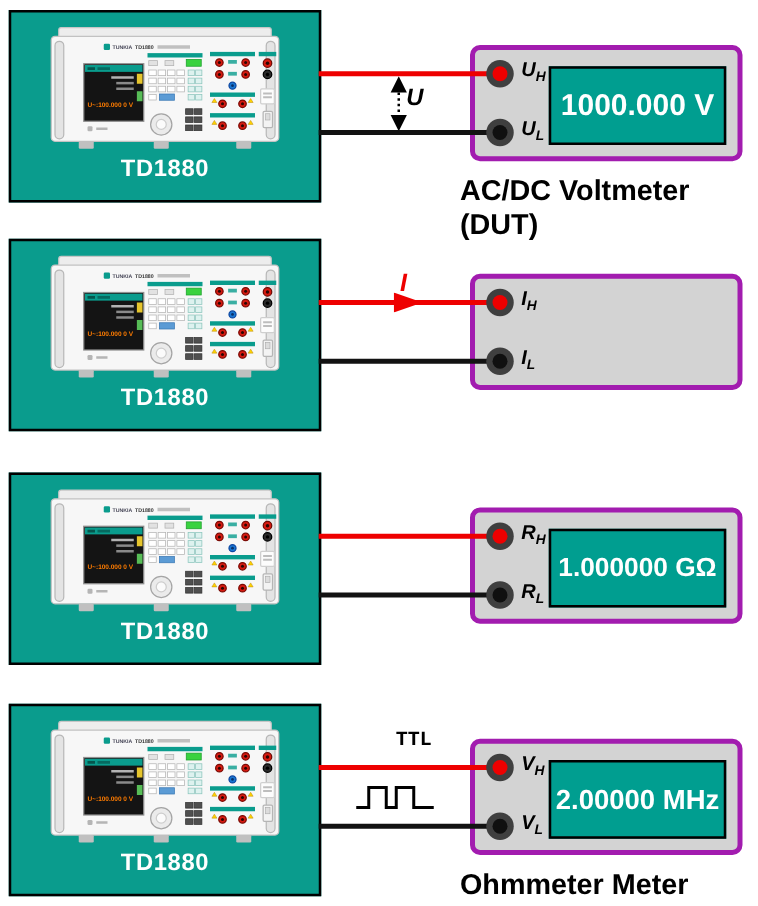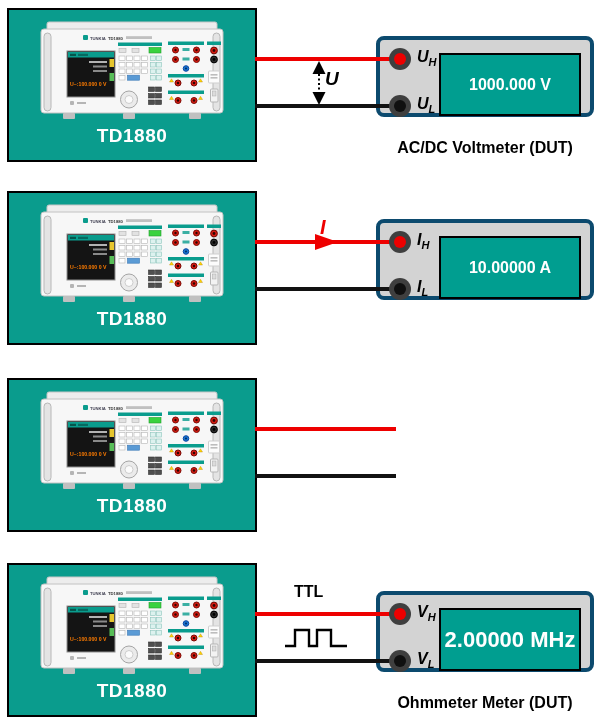--- a/index.html
+++ b/index.html
@@ -14,48 +14,48 @@
   }
   .instrument{position:absolute;left:28px;top:11px;}
   .panel-label{
     position:absolute;left:0;right:0;top:115px;text-align:center;
     color:#ffffff;font-size:19px;font-weight:bold;letter-spacing:.5px;
   }
   .wire{position:absolute;left:255px;width:141px;height:4px;z-index:2;}
   .wire.red{background:#ee0000;top:49px;}
   .wire.black{background:#121212;top:96px;}
   .meter{
-    position:absolute;left:376px;top:28px;width:218px;height:81px;
-    background:#d3d3d3;border:4px solid #0c4a6e;border-radius:8px;box-sizing:border-box;
+    position:absolute;left:376px;top:28px;width:218px;height:93px;
+    background:#d3d3d3;border:4px solid #a21caf;border-radius:8px;box-sizing:border-box;
   }
   .terminal{position:absolute;left:9px;width:22px;height:22px;border-radius:50%;
     background:#3f3f3f;z-index:3;}
   .terminal::after{content:"";position:absolute;left:5px;top:5px;width:12px;height:12px;border-radius:50%;}
   .terminal.high{top:8px;}   .terminal.high::after{background:#ee0000;}
   .terminal.low{top:55px;}   .terminal.low::after{background:#101010;}
   .tlabel{position:absolute;left:37px;font-size:16px;font-weight:bold;font-style:italic;color:#000;}
   .tlabel sub{font-size:11px;}
   .tlabel.high{top:8px;} .tlabel.low{top:55px;}
   .display{
     position:absolute;left:59px;top:13px;width:142px;height:63px;
     background:#009e90;border:2px solid #000;box-sizing:border-box;
     display:flex;align-items:center;justify-content:center;
-    color:#ffffff;font-size:16px;font-weight:bold;white-space:nowrap;
+    color:#ffffff;font-size:24px;font-weight:bold;white-space:nowrap;
   }
   .row.r3 .display{font-size:21px;}
   .row.r4 .display{font-size:22px;}
   .caption{
-    position:absolute;left:368px;top:131px;width:234px;text-align:center;
-    font-size:16px;font-weight:bold;color:#000;
+    position:absolute;left:368px;top:131px;width:234px;
+    font-size:23px;font-weight:bold;color:#000;
   }
   .u-arrow{position:absolute;left:308px;top:53px;}
   .u-label{position:absolute;left:325px;top:60px;font-size:19px;font-weight:bold;font-style:italic;color:#000;}
   .i-arrow{position:absolute;left:315px;top:43px;z-index:2;}
   .i-label{position:absolute;left:320px;top:25px;font-size:20px;font-weight:bold;font-style:italic;color:#ee0000;}
-  .ttl-label{position:absolute;left:294px;top:20px;width:46px;font-size:16px;font-weight:bold;color:#000;}
+  .ttl-label{position:absolute;left:308px;top:20px;width:46px;text-align:center;font-size:16px;font-weight:bold;color:#000;font-family:Liberation Mono, monospace;}
   .wave{position:absolute;left:283px;top:65px;}
   svg{display:block;}
 </style>
 </head>
 <body>
 
 <svg width="0" height="0" style="position:absolute" aria-hidden="true">
   <defs>
     <symbol id="instr" viewBox="0 0 190 103">
       <g>
@@ -214,35 +214,41 @@
   <div class="wire black"></div>
   <svg class="i-arrow" width="24" height="16">
     <polygon points="0,0 0,16 23,8" fill="#ee0000"></polygon>
   </svg>
   <div class="i-label">I</div>
   <div class="meter">
     <div class="terminal high"></div>
     <div class="terminal low"></div>
     <div class="tlabel high"><i>I</i><sub>H</sub></div>
     <div class="tlabel low"><i>I</i><sub>L</sub></div>
+  </div>
+</div>
+
+<div class="row r3" style="top:378px">
+  <div class="panel">
+    <svg class="instrument" width="190" height="103" viewBox="0 0 190 103">
+        <use href="#instr" xlink:href="#instr"></use>
+      </svg>
+    <div class="panel-label">TD1880</div>
+  </div>
+  <div class="wire red"></div>
+  <div class="wire black"></div>
+  <div class="meter">
+    <div class="terminal high"></div>
+    <div class="terminal low"></div>
+    <div class="tlabel high"><i>R</i><sub>H</sub></div>
+    <div class="tlabel low"><i>R</i><sub>L</sub></div>
     <div class="display">
-        <span>10.00000 A</span>
+        <span>1.000000 GΩ</span>
       </div>
   </div>
-</div>
-
-<div class="row r3" style="top:378px">
-  <div class="panel">
-    <svg class="instrument" width="190" height="103" viewBox="0 0 190 103">
-        <use href="#instr" xlink:href="#instr"></use>
-      </svg>
-    <div class="panel-label">TD1880</div>
-  </div>
-  <div class="wire red"></div>
-  <div class="wire black"></div>
 </div>
 
 <div class="row r4" style="top:563px">
   <div class="panel">
     <svg class="instrument" width="190" height="103" viewBox="0 0 190 103">
         <use href="#instr" xlink:href="#instr"></use>
       </svg>
     <div class="panel-label">TD1880</div>
   </div>
   <div class="wire red"></div>

